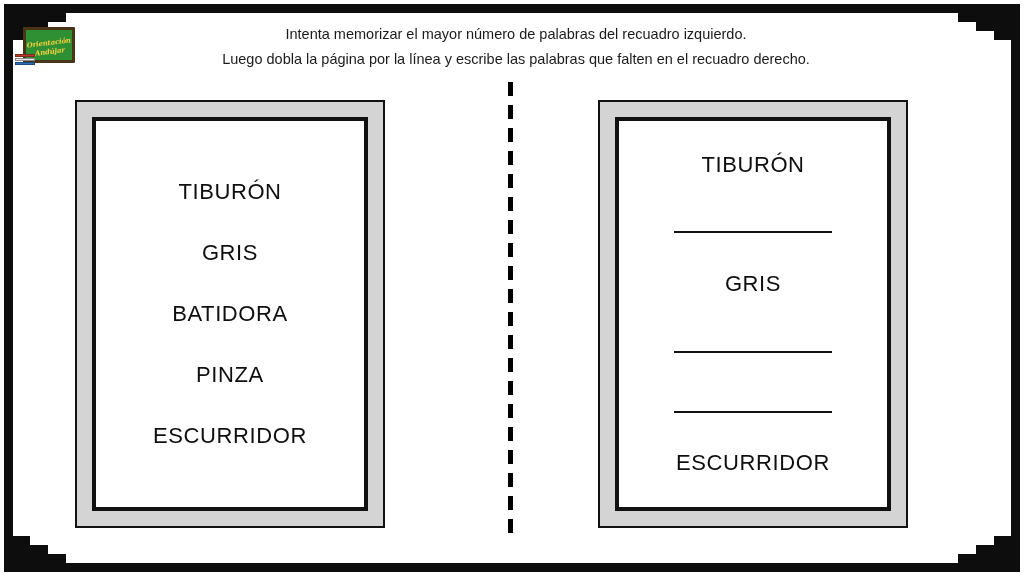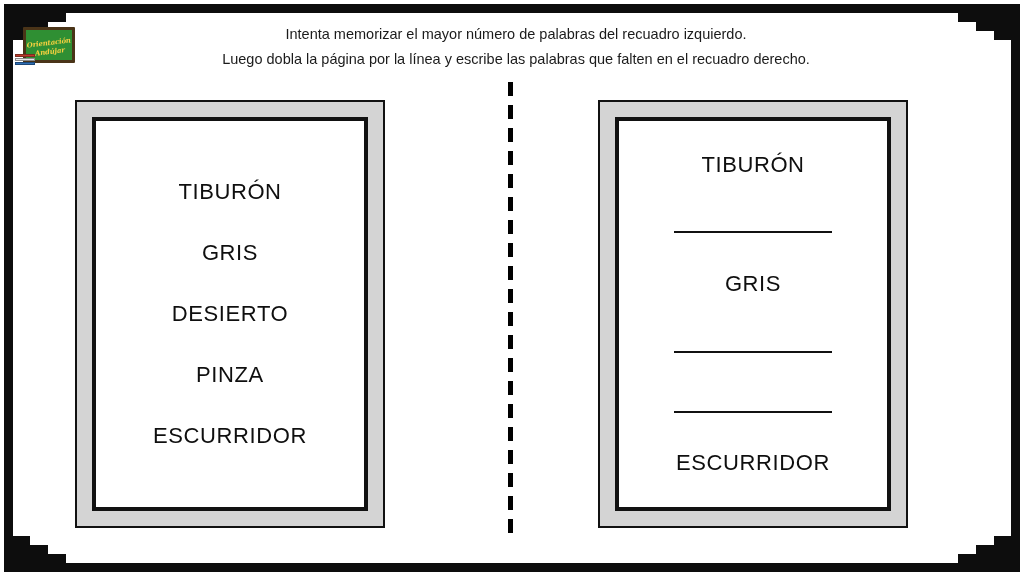--- a/index.html
+++ b/index.html
@@ -215,21 +215,21 @@
 
   <div class="word-box box-left">
     <div class="word-box-inner">
       <div class="word-row">
           <span class="word-text">TIBURÓN</span>
         </div>
       <div class="word-row">
           <span class="word-text">GRIS</span>
         </div>
       <div class="word-row">
-          <span class="word-text">DESIERTO</span>
+          <span class="word-text">BATIDORA</span>
         </div>
       <div class="word-row">
           <span class="word-text">PINZA</span>
         </div>
       <div class="word-row">
           <span class="word-text">ESCURRIDOR</span>
         </div>
     </div>
   </div>
 

